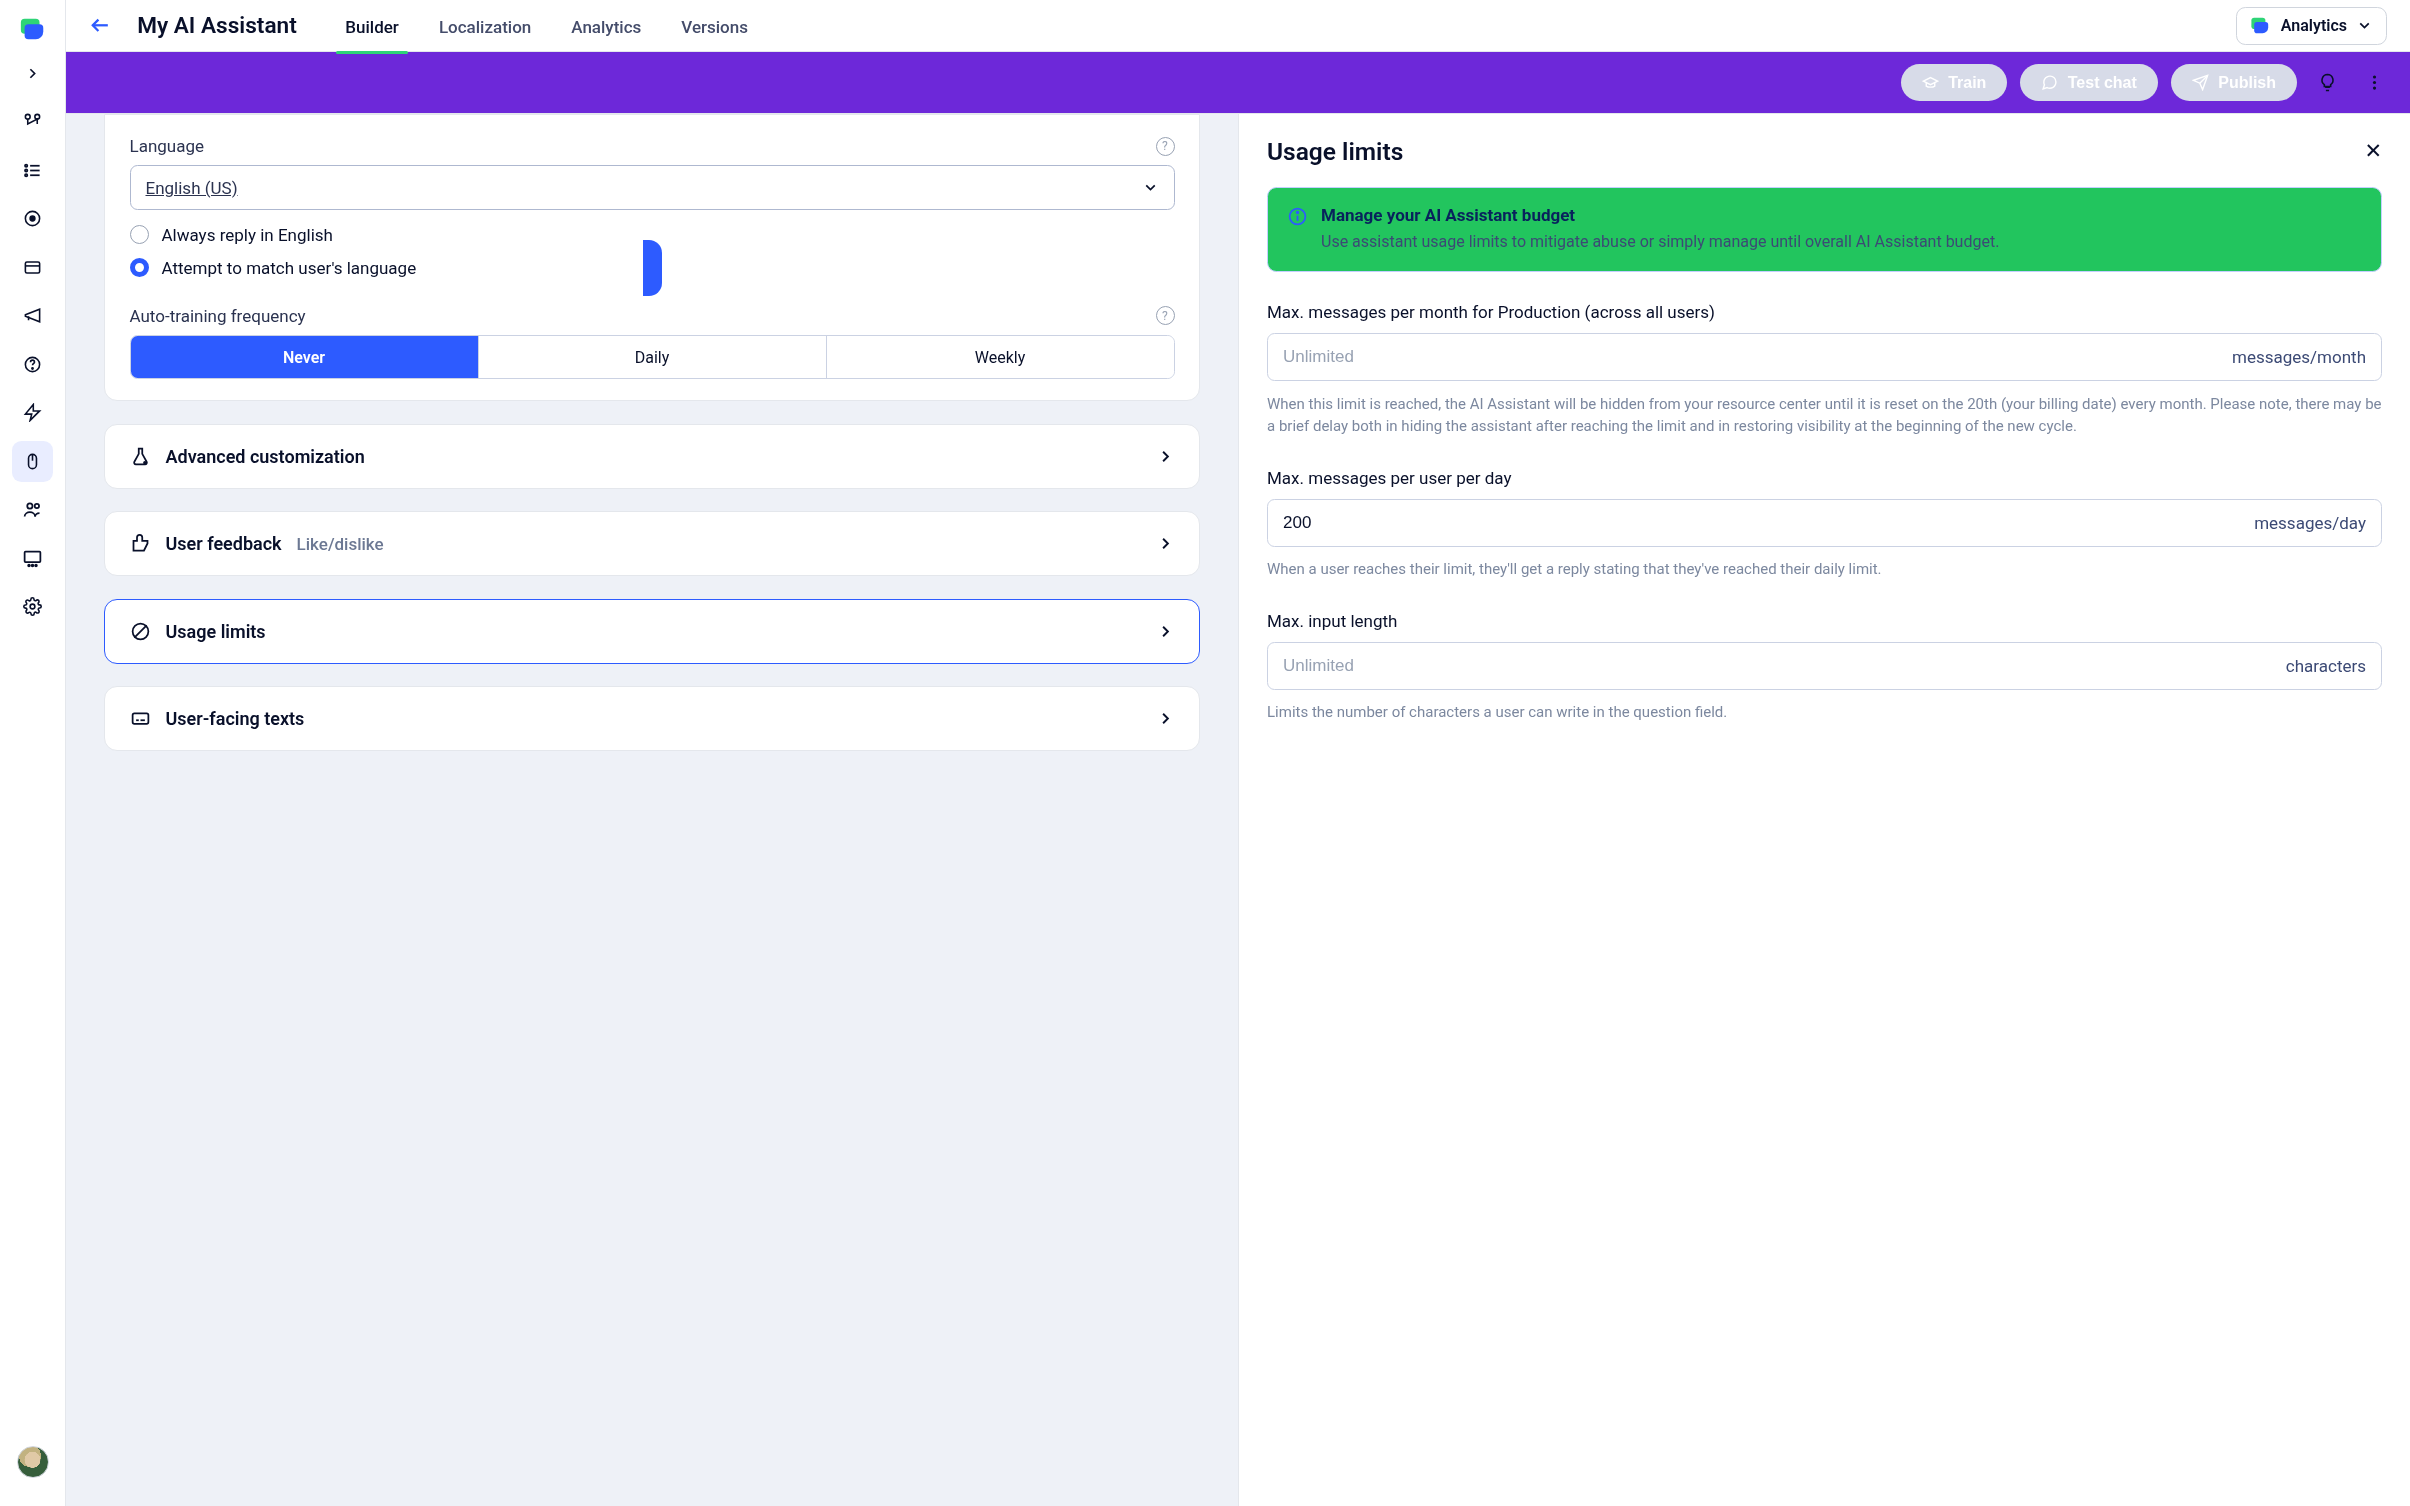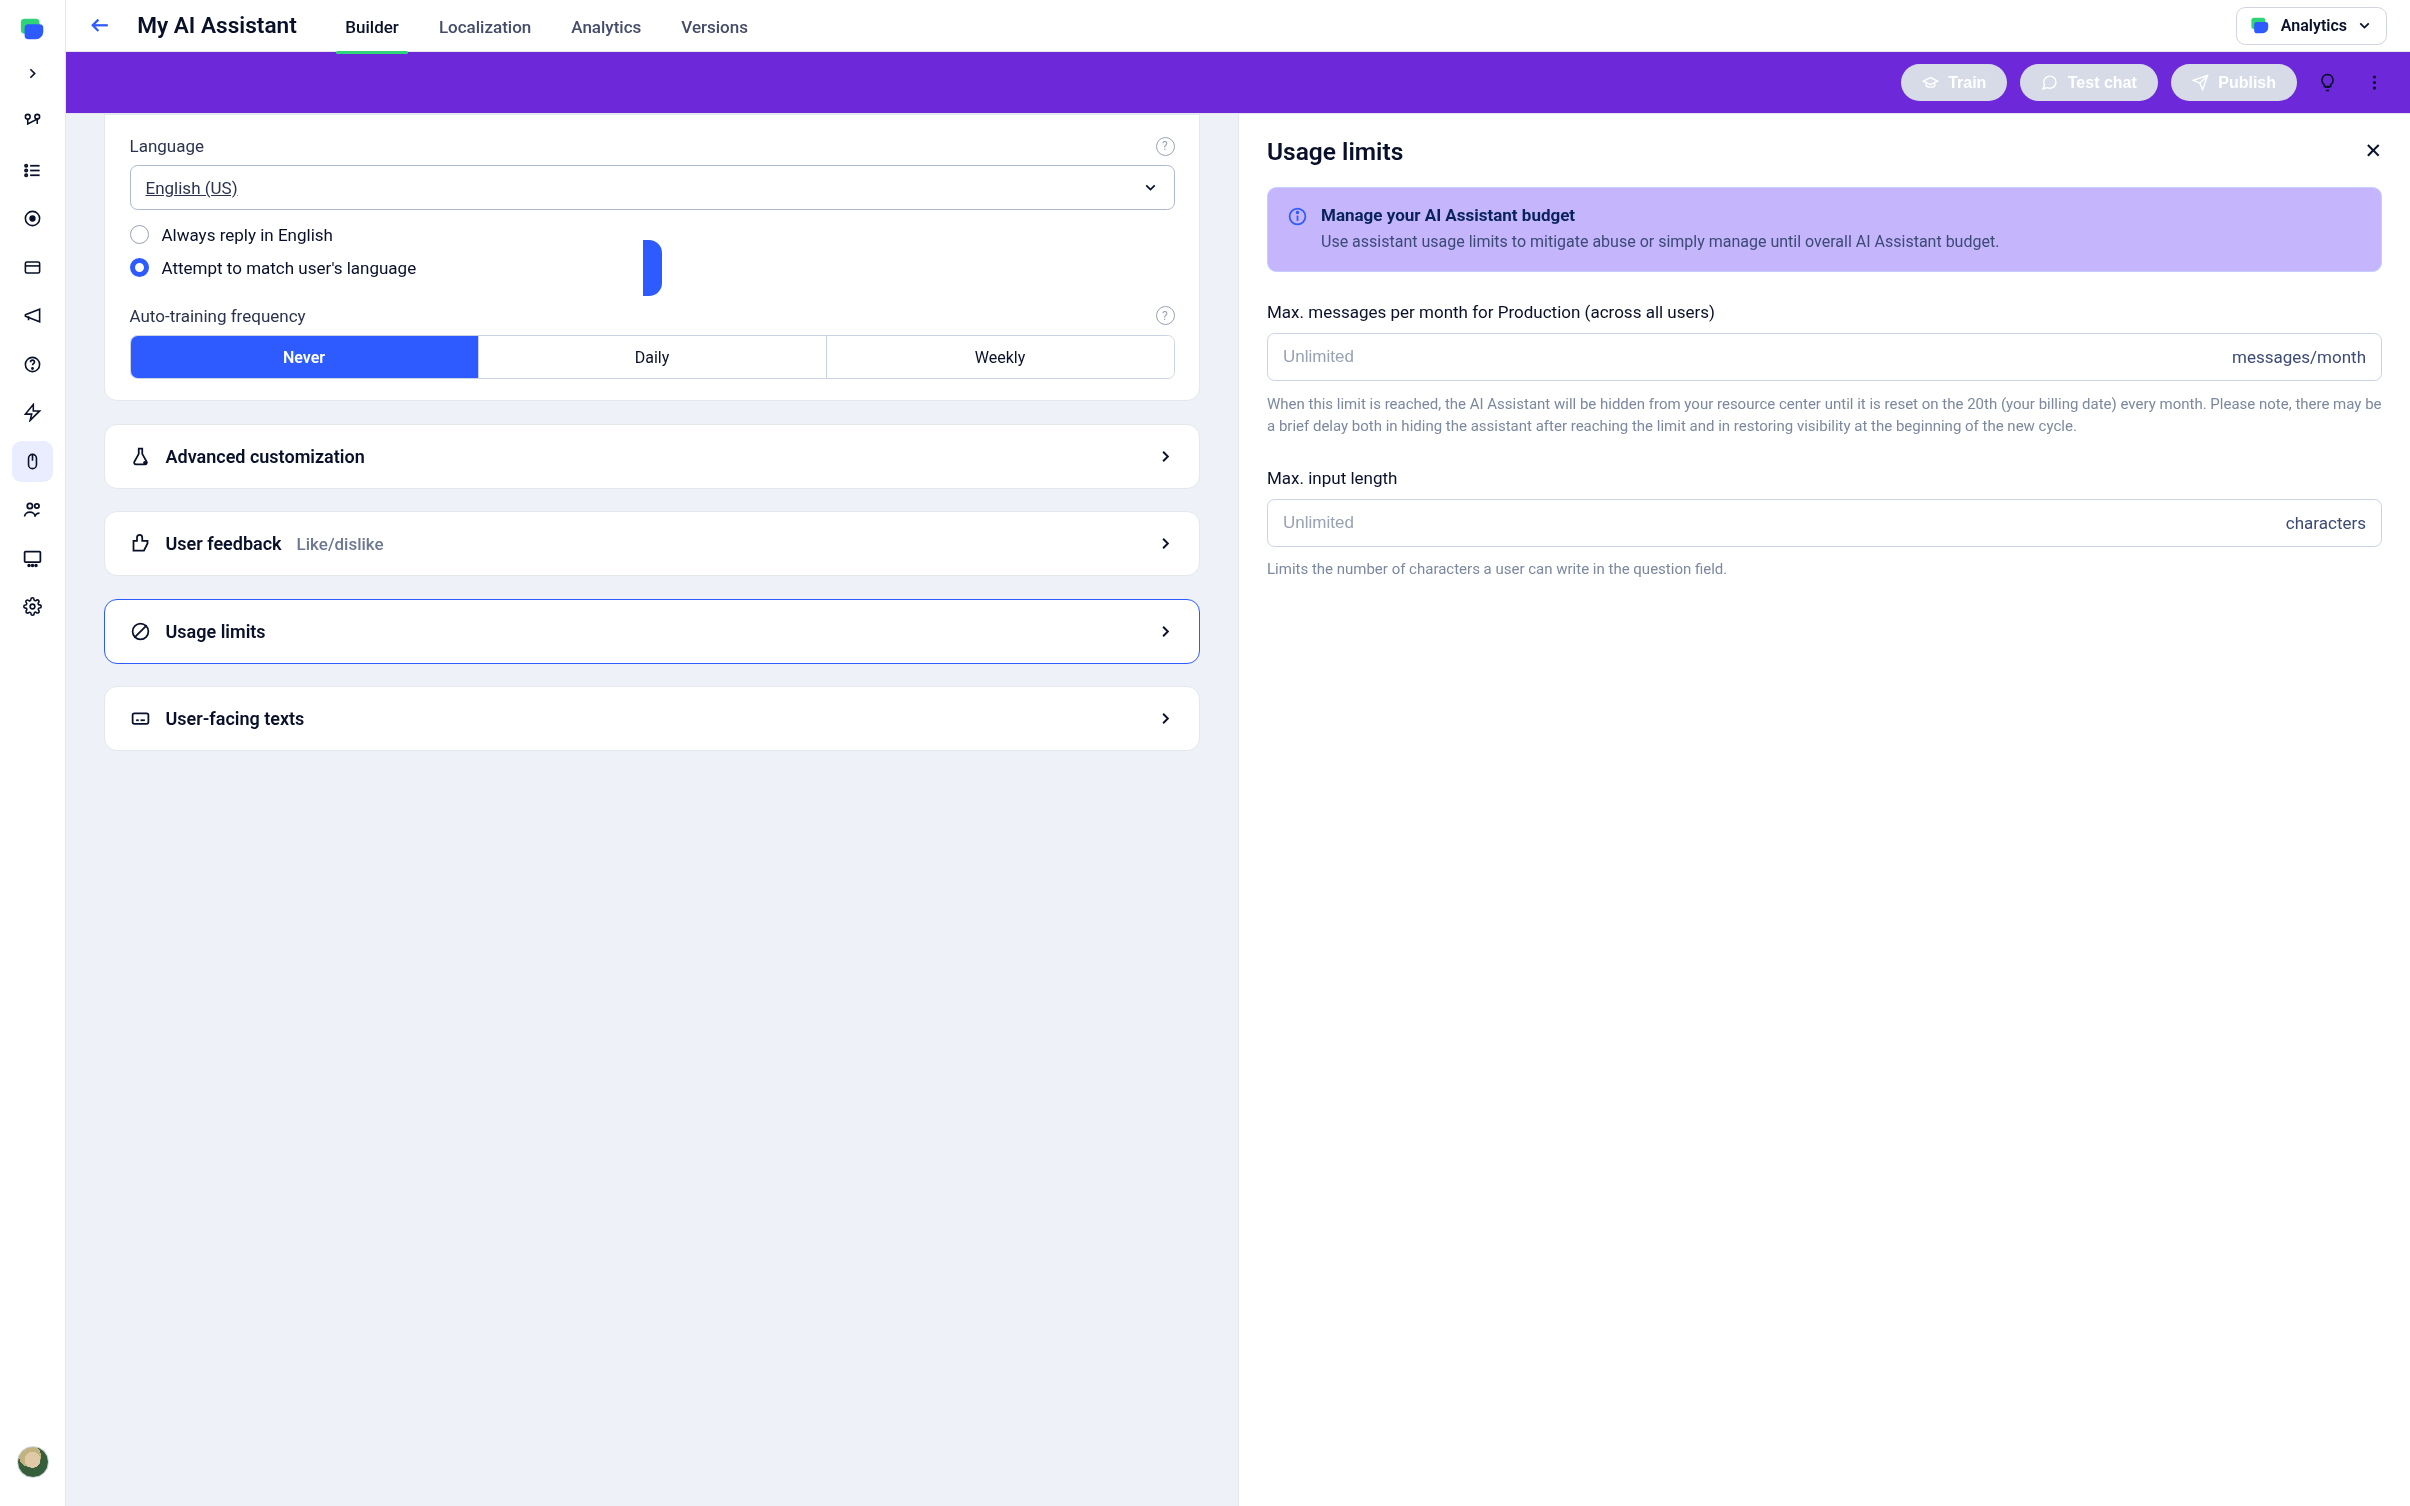--- a/index.html
+++ b/index.html
@@ -61,21 +61,21 @@
 .seg{display:flex;border:0.9px solid #cbd2e3;border-radius:7.5px;overflow:hidden;margin-top:1.9px;}
 .seg-item{flex:1;text-align:center;padding:11.3px 0;font-size:16px;background:#fff;cursor:pointer;}
 .seg-item.active{background:#2d5bff;color:#fff;font-weight:600;}
 .seg-item + .seg-item{border-left:0.9px solid #cbd2e3;}
 .section-gap{margin-top:28px;}
 
 
 .rp-head{display:flex;align-items:center;justify-content:space-between;}
 .rp-title{font-size:24.5px;font-weight:600;}
 .close-x{cursor:pointer;font-size:21px;}
-.info-box{border:0.9px solid #c4cfff;background:#c4b5fd;border-radius:9.4px;padding:17px 19px;margin-top:21px;display:flex;gap:13px;}
+.info-box{border:0.9px solid #c4cfff;background:#22c55e;border-radius:9.4px;padding:17px 19px;margin-top:21px;display:flex;gap:13px;}
 .info-ic{color:#2d5bff;flex-shrink:0;margin-top:1.9px;}
 .info-title{color:#08225c;font-weight:700;font-size:17px;}
 .info-desc{color:#3c4a75;font-size:16px;margin-top:5.6px;line-height:1.5;}
 .fieldset{margin-top:30px;}
 .f-label{font-size:17px;margin-bottom:11.3px;color:#09102a;}
 .text-input{width:100%;border:0.9px solid #cbd2e3;border-radius:7.5px;padding:13px 15px;font-size:17px;display:flex;align-items:center;justify-content:space-between;}
 .text-input input{border:none;outline:none;font-size:17px;flex:1;color:#09102a;}
 .text-input input::placeholder{color:#98a2b3;}
 .suffix{color:#3c4a75;font-size:17px;}
 .help-text{color:#7c889f;font-size:15px;margin-top:11.3px;line-height:1.5;}
@@ -375,20 +375,28 @@
 
         <div class="fieldset">
           <div class="f-label">Max. messages per month for Production (across all users)</div>
           <div class="text-input">
             <input placeholder="Unlimited" value="" style="">
             <span class="suffix">messages/month</span>
           </div>
           <div class="help-text">When this limit is reached, the AI Assistant will be hidden from your resource center until it is reset on the 20th (your billing date) every month. Please note, there may be a brief delay both in hiding the assistant after reaching the limit and in restoring visibility at the beginning of the new cycle.</div>
         </div>
 
+        <div class="fieldset">
+          <div class="f-label">Max. messages per user per day</div>
+          <div class="text-input">
+            <input value="200" style="">
+            <span class="suffix">messages/day</span>
+          </div>
+          <div class="help-text">When a user reaches their limit, they'll get a reply stating that they've reached their daily limit.</div>
+        </div>
 
         <div class="fieldset">
           <div class="f-label">Max. input length</div>
           <div class="text-input">
             <input placeholder="Unlimited" style="">
             <span class="suffix">characters</span>
           </div>
           <div class="help-text">Limits the number of characters a user can write in the question field.</div>
         </div>
       </div>

